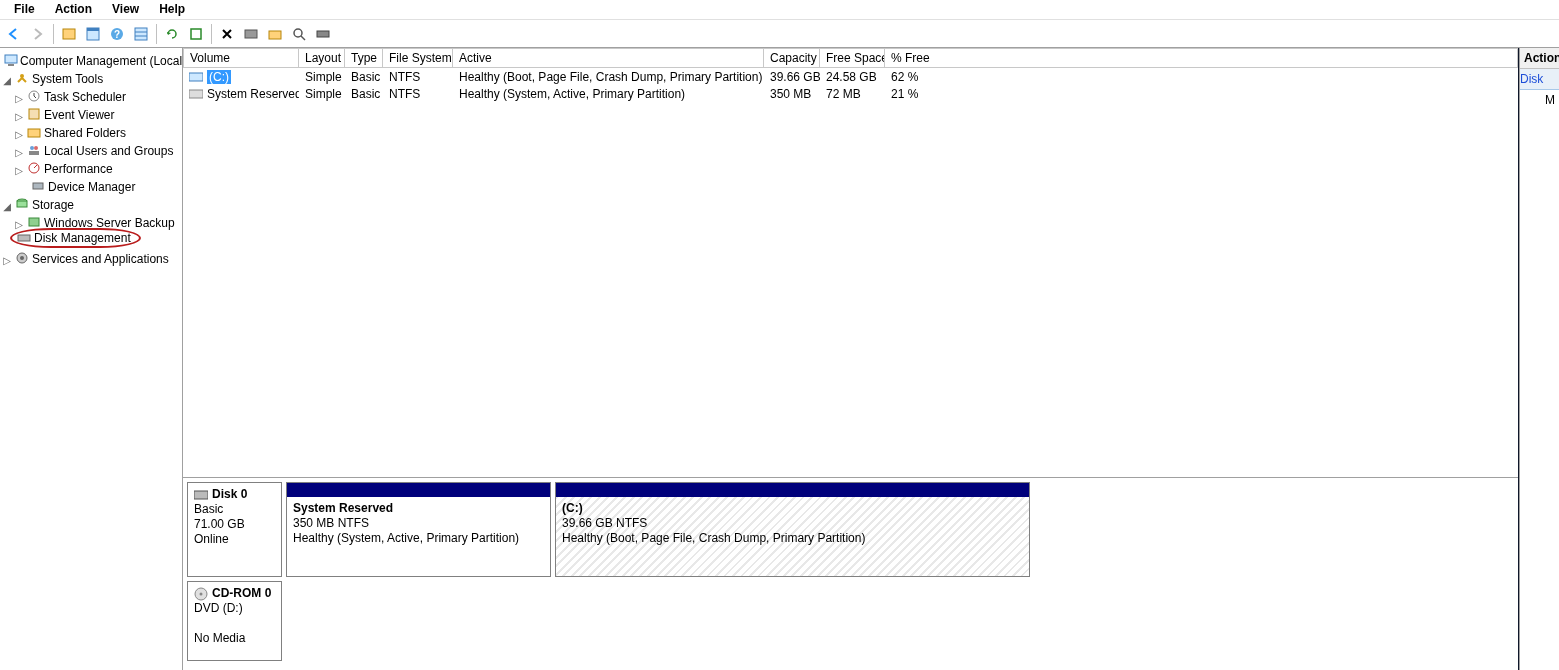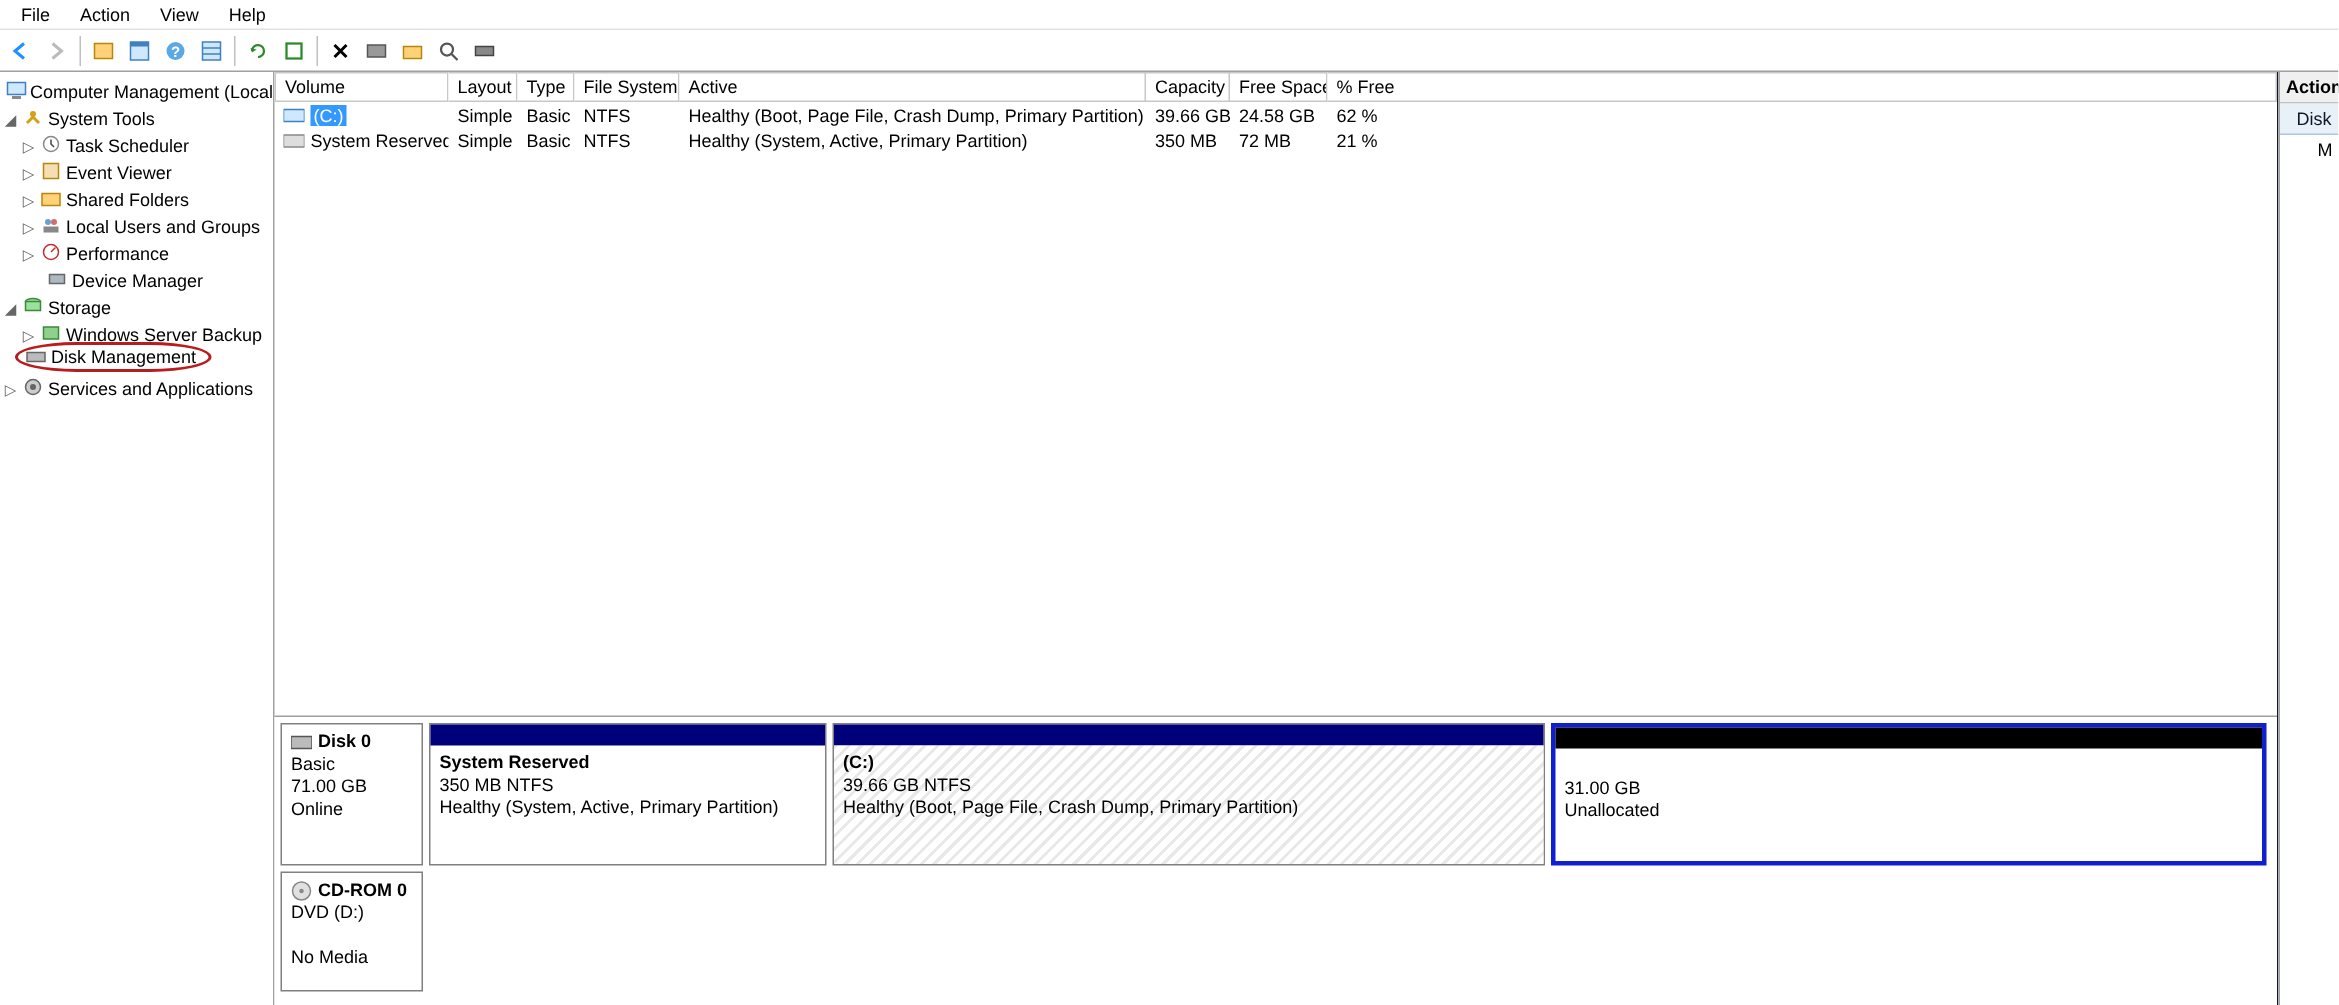--- a/index.html
+++ b/index.html
@@ -1,17 +1,17 @@
 <!DOCTYPE html>
 <html><head>
 <meta charset="utf-8">
 <style>
   * { box-sizing: border-box; }
   body { margin: 0; font-family: "Segoe UI", Tahoma, sans-serif; font-size: 12px; background: #fff; color: #000; overflow: hidden; width: 1559px; height: 670px; }
-  .menubar { display: flex; align-items: center; height: 20px; padding: 0 4px; border-bottom: 1px solid #e0e0e0; }
+  .menubar { display: flex; align-items: flex-start; height: 20px; padding: 0 4px; border-bottom: 1px solid #e0e0e0; font-weight: bold; }
   .menubar span { padding: 2px 10px; cursor: default; }
   .toolbar { display: flex; align-items: center; height: 28px; border-bottom: 1px solid #a0a0a0; padding: 0 2px; gap: 0; }
   .tb-btn { width: 22px; height: 22px; margin: 0 1px; display: flex; align-items: center; justify-content: center; border: 1px solid transparent; }
   .tb-sep { width: 1px; height: 20px; background: #c0c0c0; margin: 0 3px; }
 
   .main { display: flex; height: 622px; }
   .tree-pane { width: 183px; border-right: 1px solid #a0a0a0; padding-top: 2px; overflow: hidden; }
   .tree-item { display: flex; align-items: flex-end; height: 18px; white-space: nowrap; padding-left: 2px; position: relative; cursor: default; }
   .tree-item .exp { width: 10px; text-align: center; color: #666; font-size: 10px; display: inline-block; }
   .tree-item .ico { width: 16px; height: 16px; margin: 0 2px; display: inline-flex; align-items: center; justify-content: center; }
@@ -41,21 +41,21 @@
   .ph-navy { background: #00007b; }
   .ph-black { background: #000; }
   .p-sysres { width: 265px; }
   .p-c { width: 475px; border: 1px solid #808080; }
   .p-c .part-body { background: repeating-linear-gradient(135deg, #e8e8e8 0, #e8e8e8 2px, #fff 2px, #fff 6px); }
   .p-unalloc { width: 477px; border: 3px solid #1020d0; }
   .disk-cd .part-area { border: none; }
 
   .actions-pane { width: 40px; border-left: 1px solid #a0a0a0; background: #fff; overflow: hidden; }
   .actions-head { background: #f0f0f0; border-bottom: 1px solid #c0c0c0; font-weight: bold; padding: 3px 4px; }
-  .actions-sub { background: #e8f0f8; border-bottom: 1px solid #a8c8e8; padding: 3px 11px; color: #0f172a; }
+  .actions-sub { background: #e8f0f8; border-bottom: 1px solid #a8c8e8; padding: 3px 0; color: #1d4ed8; }
   .actions-item { padding: 3px 4px; text-align: right; }
 
   svg { display: block; }
 </style>
 </head>
 <body>
 
 <div class="menubar">
   <span>File</span>
   <span>Action</span>
@@ -334,28 +334,20 @@
             </div>
           </div>
           <div class="part p-c">
             <div class="part-head ph-navy"></div>
             <div class="part-body">
               <b>(C:)</b><br>
               <span>39.66 GB NTFS</span><br>
               <span>Healthy (Boot, Page File, Crash Dump, Primary Partition)</span>
             </div>
           </div>
-          <div class="part p-unalloc">
-            <div class="part-head ph-black"></div>
-            <div class="part-body">
-              <br>
-              <span>31.00 GB</span><br>
-              <span>Unallocated</span>
-            </div>
-          </div>
         </div>
       </div>
 
       <div class="disk-row disk-cd">
         <div class="disk-info" style="min-height:80px">
           <div class="dh-title">
             <span>
                 <svg width="14" height="14">
                   <circle cx="7" cy="7" r="6" fill="#e0e0e0" stroke="#888"></circle>
                   <circle cx="7" cy="7" r="1.5" fill="#888"></circle>

